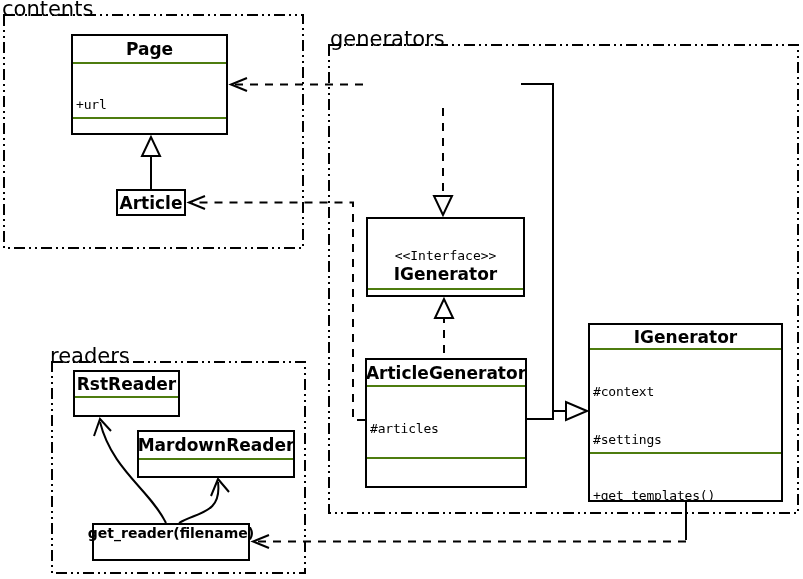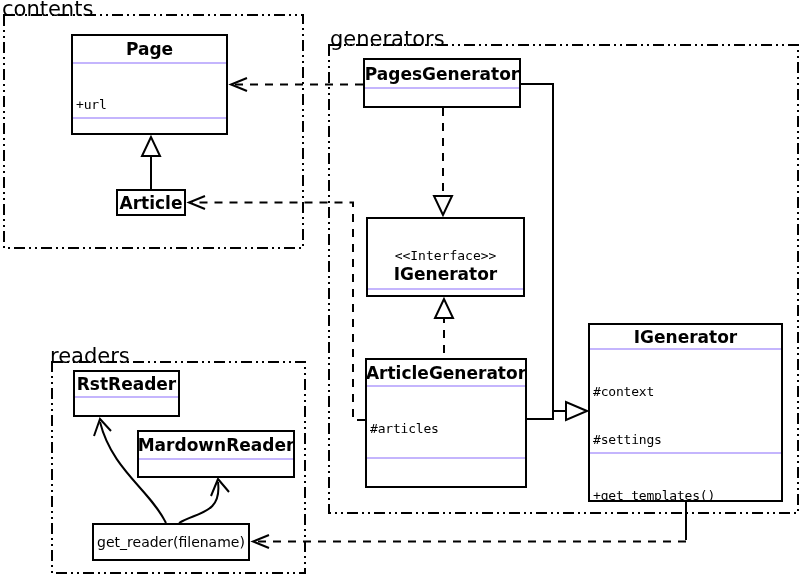--- a/index.html
+++ b/index.html
@@ -29,24 +29,25 @@
     font-family:"DejaVu Sans Mono",monospace;font-weight:normal;
     font-size:13px;line-height:15px;text-align:center;
   }
   .uml-title-stack{flex:none;display:flex;flex-direction:column;justify-content:center;}
   .uml-name-line{font-weight:bold;font-size:17px;line-height:22px;text-align:center;}
   .uml-sec{
     font-family:"DejaVu Sans Mono",monospace;font-size:13px;line-height:16px;
     letter-spacing:-0.2px;padding:1px 3px;white-space:pre;flex:none;overflow:hidden;
   }
   .uml-sec.grow{flex:1;}
-  .sep{border-top:2px solid #c4b5fd;}
+  .sep{border-top:2px solid #4d7c0f;}
   .plain-label{
-    font-size:14px;display:flex;align-items:center;justify-content:center;
+    font-size:14px;display:flex;align-items:center;
     font-family:"DejaVu Sans",sans-serif;
+    font-weight:bold;
   }
 </style>
 </head>
 <body>
 
 <div id="stage">
 
   <svg id="connectors" width="803" height="579">
 
     <rect class="pkg" x="4" y="15" width="299" height="233"></rect>
@@ -96,26 +97,20 @@
     </div>
     <div class="uml-sec sep grow">
       
     </div>
   </div>
 
   <div class="uml-box" style="left:116px;top:189px;width:70px;height:27px;">
     <div class="uml-title grow" style="flex:1;">Article</div>
   </div>
 
-  <div class="uml-box" style="left:363px;top:58px;width:158px;height:50px;">
-    <div class="uml-title" style="height:27px;">PagesGenerator</div>
-    <div class="uml-sec sep grow">
-      
-    </div>
-  </div>
 
   <div class="uml-box" style="left:366px;top:217px;width:159px;height:80px;">
     <div class="uml-title-stack" style="height:43px;margin-top:26px;">
       <div class="uml-stereotype">&lt;&lt;Interface&gt;&gt;</div>
       <div class="uml-name-line">IGenerator</div>
     </div>
     <div class="uml-sec sep grow">
       
       
     </div>

